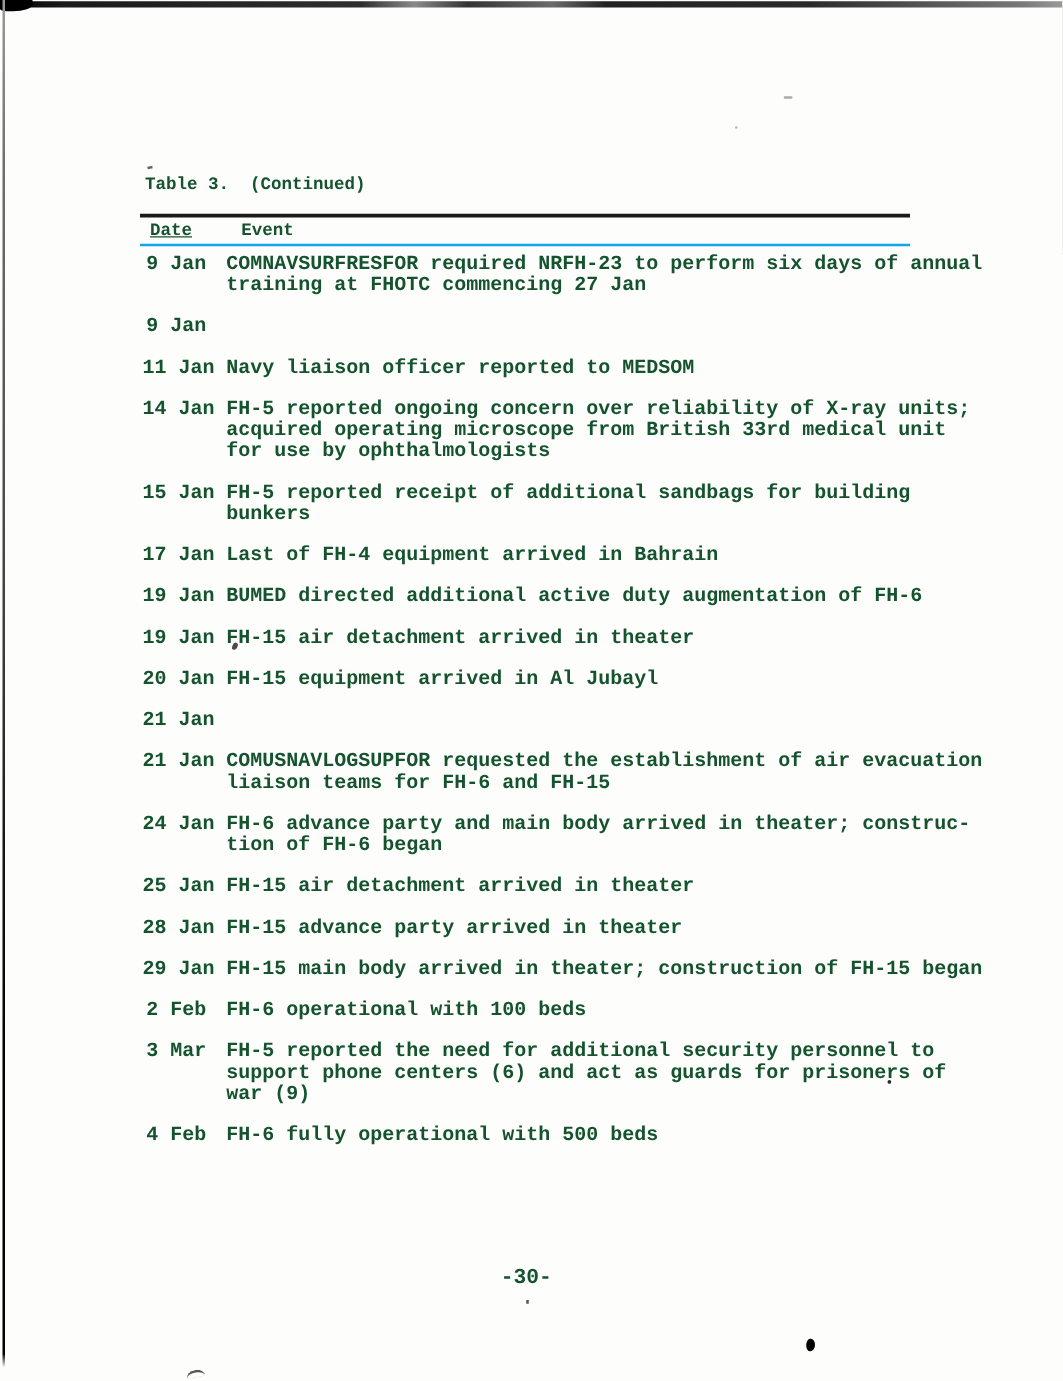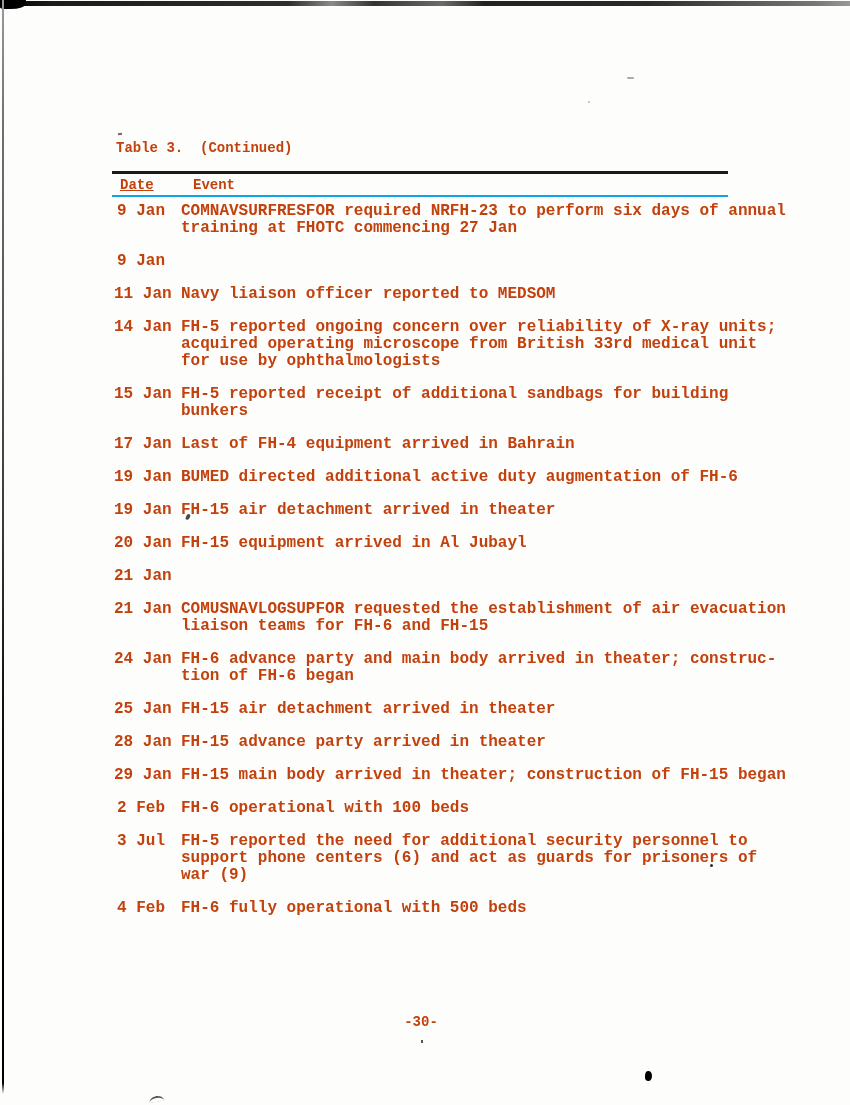--- a/index.html
+++ b/index.html
@@ -4,21 +4,21 @@
 <style>
   html,body { margin:0; padding:0; background:#e8e8e8; }
   .page {
     position:relative;
     width:850px; height:1105px;
     margin:0 auto;
     background:#fdfdfc;
     overflow:hidden;
     font-family:"Liberation Mono","DejaVu Sans Mono",monospace;
     font-weight:bold;
-    color:#c2410c;
+    color:#14532d;
   }
   
   .top-edge {
     position:absolute; top:1px; left:0; width:850px; height:5px;
     background:linear-gradient(90deg,#000 0%,#1b1b1b 6%,#2e2e2e 34%,#8a8a8a 39%,#333 44%,#6b6b6b 52%,#222 57%,#2a2a2a 76%,#777 96%,#999 100%);
   }
   .top-corner-blob {
     position:absolute; top:0; left:0; width:26px; height:9px;
     background:#000; border-radius:0 0 60% 20%;
   }
@@ -53,21 +53,21 @@
   .th-event { flex:1; text-align:left; }
   .tbody {
     position:absolute; left:114px; top:203px; width:620px;
     font-size:16px; line-height:17px;
   }
   .row { display:flex; margin-bottom:16px; }
   .cell-date { width:51px; flex-shrink:0; text-align:right; white-space:pre; }
   .cell-event { margin-left:16px; white-space:pre; }
   .page-number {
     position:absolute; left:114px; top:1014px; width:614px;
-    text-align:center; font-size:14px; line-height:17px;
+    text-align:center; font-size:17px; line-height:17px;
   }
 </style>
 </head>
 <body>
 
 <div class="page">
 
   <div class="top-edge"></div>
   <div class="top-corner-blob"></div>
   <div class="left-edge"></div>
@@ -150,21 +150,21 @@
     </div>
     <div class="row">
       <div class="cell-date">29 Jan</div>
       <div class="cell-event">FH-15 main body arrived in theater; construction of FH-15 began</div>
     </div>
     <div class="row">
       <div class="cell-date">2 Feb</div>
       <div class="cell-event">FH-6 operational with 100 beds</div>
     </div>
     <div class="row">
-      <div class="cell-date">3 Jul</div>
+      <div class="cell-date">3 Mar</div>
       <div class="cell-event">FH-5 reported the need for additional security personnel to
 support phone centers (6) and act as guards for prisoners of
 war (9)</div>
     </div>
     <div class="row">
       <div class="cell-date">4 Feb</div>
       <div class="cell-event">FH-6 fully operational with 500 beds</div>
     </div>
   </div>
 

